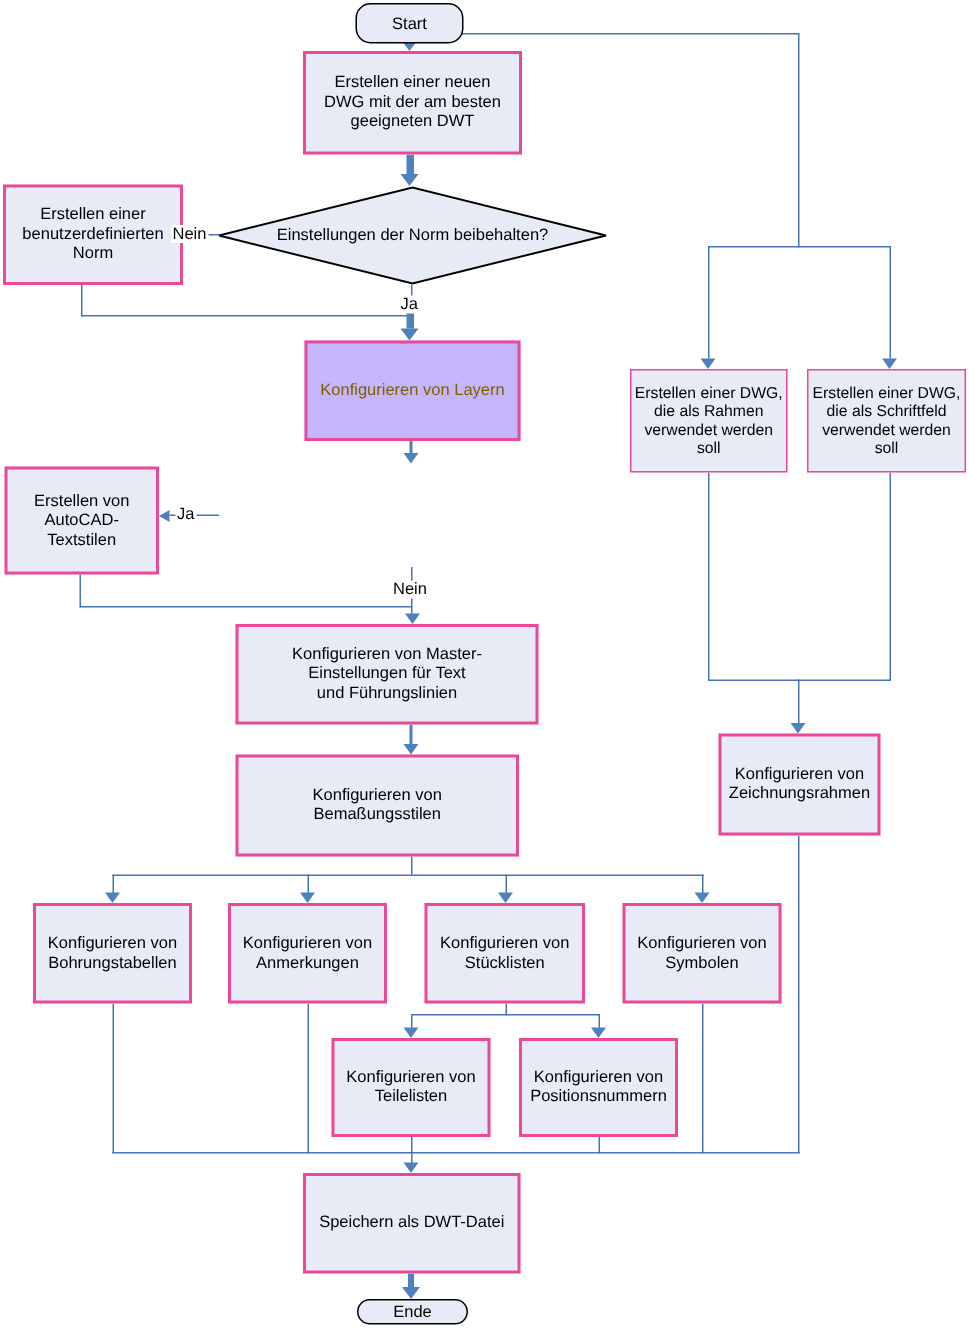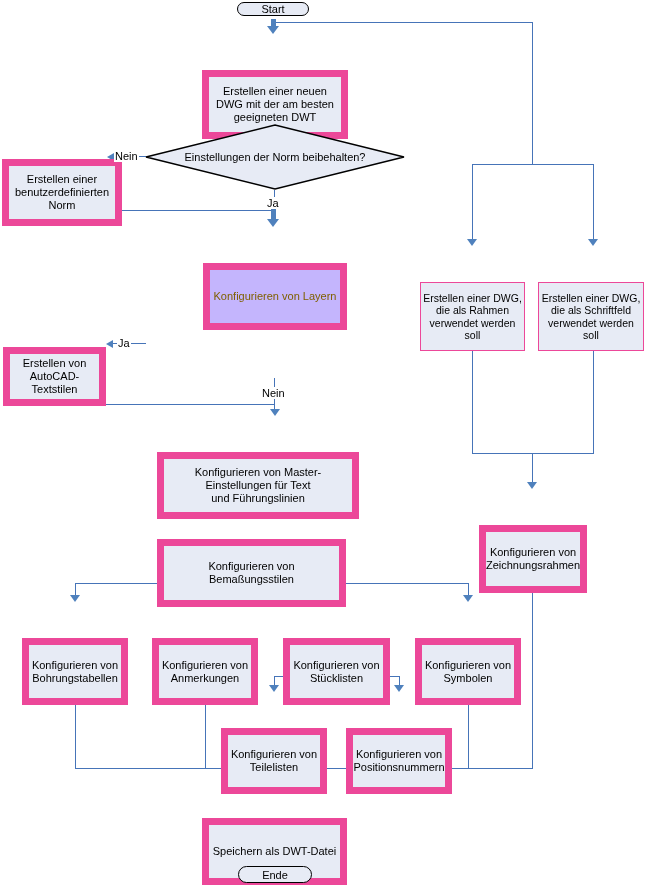--- a/index.html
+++ b/index.html
@@ -3,25 +3,24 @@
 <meta charset="utf-8">
 <title>Flowchart</title>
 <style>
   html,body{margin:0;padding:0;background:#fff;}
   #canvas{
     position:relative;width:646px;height:886px;background:#fff;overflow:hidden;
     font-family:"Liberation Sans","DejaVu Sans",sans-serif;color:#000;
   }
   .node{
     position:absolute;box-sizing:border-box;
-    background:#e7ebf5;border:7px solid #ec4899;
+    background:#e7ebf5;border:2px solid #ec4899;
     display:flex;align-items:center;justify-content:center;
     text-align:center;font-size:11px;line-height:13px;white-space:pre-line;
     padding:2px;
-    margin-top:36px;
   }
   .node.thin{border-width:1px;font-size:10.5px;line-height:12.5px;}
   .node.hl{background:#c4b5fd;color:#7f6000;}
   .oval{
     position:absolute;box-sizing:border-box;background:#e7ebf5;
     border:1.5px solid #000;border-radius:10px;
     display:flex;align-items:center;justify-content:center;
     font-size:11px;
   }
   .diamond{position:absolute;}
@@ -120,21 +119,21 @@
   <div class="lv" style="left:472px;top:315px;width:1px;height:139px;"></div>
   <div class="lv" style="left:593px;top:315px;width:1px;height:139px;"></div>
   <div class="lh" style="left:472px;top:453px;width:122px;height:1px;"></div>
   <div class="lv" style="left:532px;top:453px;width:1px;height:30px;"></div>
   <div class="ah-d" style="left:527px;top:482px;"></div>
   <div class="lv" style="left:532px;top:557px;width:1px;height:212px;"></div>
 
   <div class="shaft" style="left:272px;top:849px;width:4px;height:10px;"></div>
   <div class="ah-d big" style="left:268px;top:858px;"></div>
 
-  <div class="oval" style="left:237px;top:2px;width:72px;height:14px;">
+  <div class="oval" style="left:237px;top:2px;width:72px;height:27px;">
     <span>Start</span>
   </div>
 
   <div class="node" style="left:202px;top:34px;width:146px;height:69px;">
     <span>Erstellen einer neuen
 DWG mit der am besten
 geeigneten DWT</span>
   </div>
 
   <div class="diamond" style="left:145px;top:124px;width:260px;height:66px;">
@@ -148,21 +147,21 @@
     <span>Erstellen einer
 benutzerdefinierten
 Norm</span>
   </div>
 
   <div class="node hl" style="left:203px;top:227px;width:144px;height:67px;">
     <span>Konfigurieren von Layern</span>
   </div>
 
 
-  <div class="node" style="left:3px;top:311px;width:103px;height:59px;">
+  <div class="node" style="left:3px;top:311px;width:103px;height:72px;">
     <span>Erstellen von
 AutoCAD-
 Textstilen</span>
   </div>
 
   <div class="node" style="left:157px;top:416px;width:202px;height:67px;">
     <span>Konfigurieren von Master-
 Einstellungen für Text
 und Führungslinien</span>
   </div>

